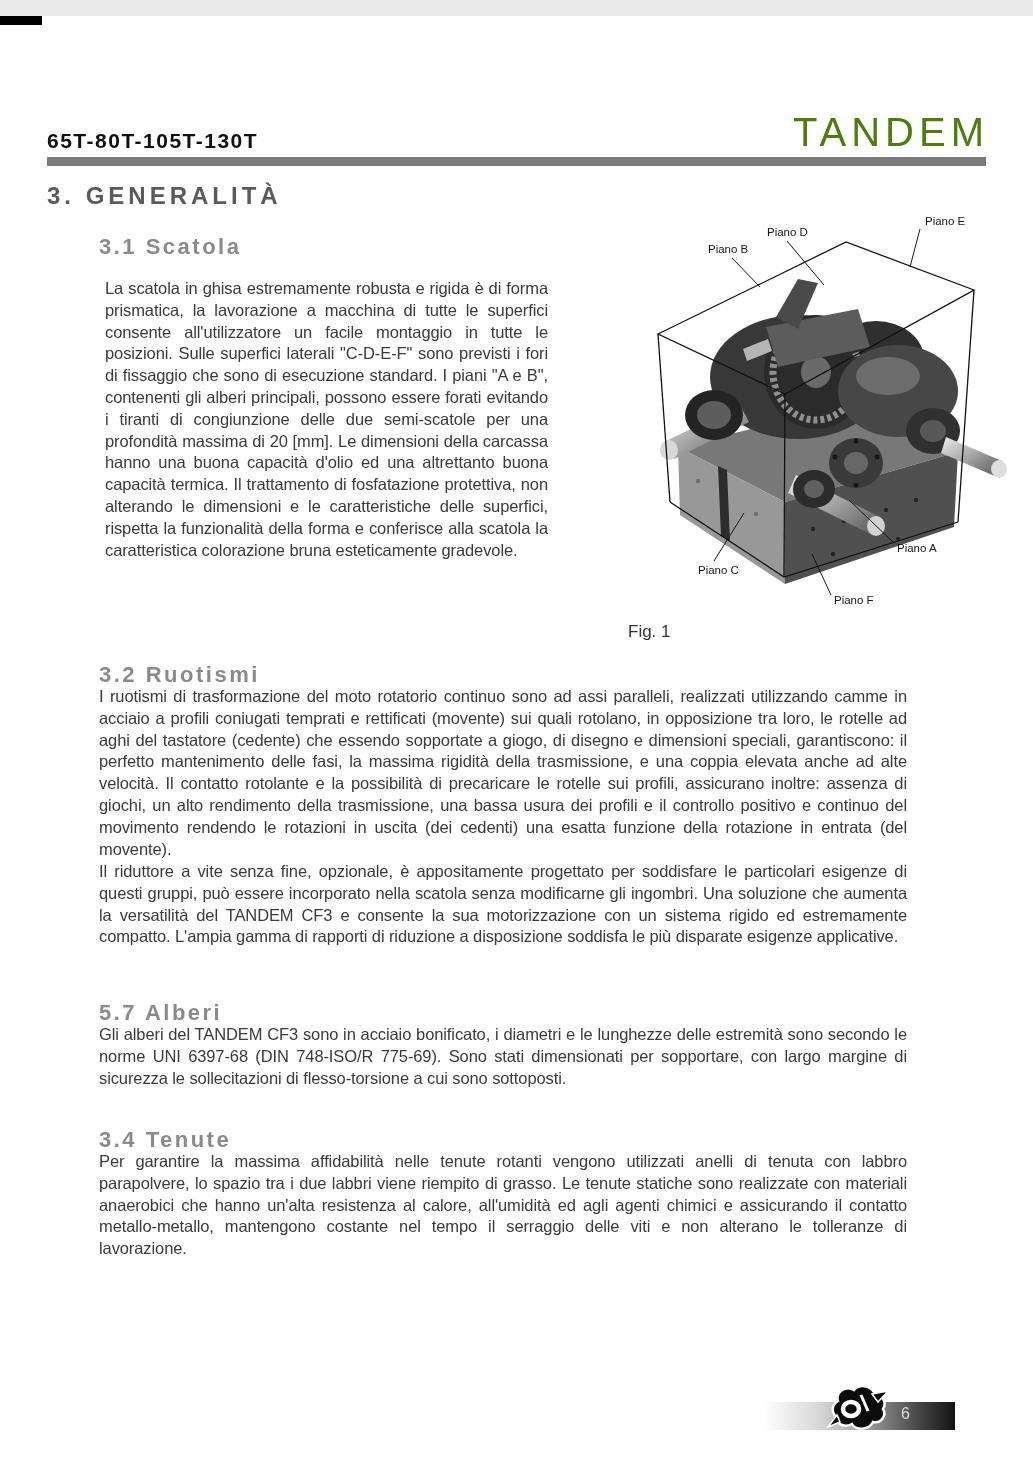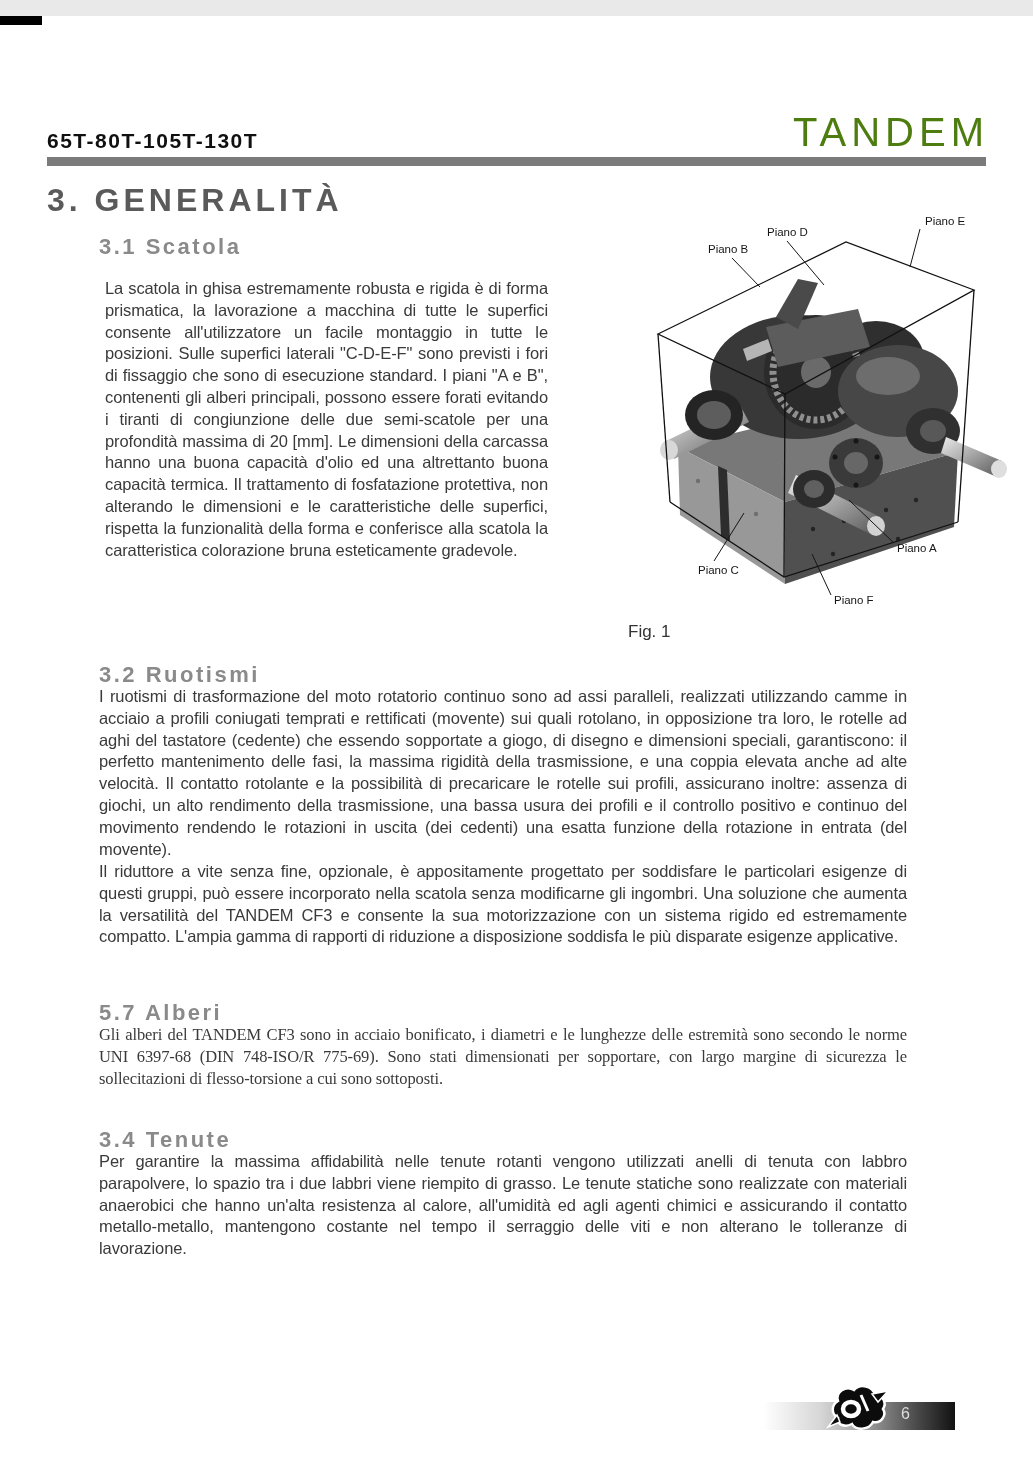--- a/index.html
+++ b/index.html
@@ -11,21 +11,21 @@
   .hdr-left{
     position:absolute;left:47px;top:113px;font-size:21px;font-weight:700;
     letter-spacing:1.5px;color:#101010;white-space:nowrap;
   }
   .brand{
     position:absolute;right:44px;top:94px;font-size:40px;font-weight:400;
     letter-spacing:5px;color:#4d7c0f;white-space:nowrap;
   }
   .hdr-rule{position:absolute;left:47px;top:141px;width:939px;height:9px;background:#7b7b7b;}
   .sec-title{
-    position:absolute;left:47px;top:166px;font-size:32px;font-weight:700;
+    position:absolute;left:47px;top:166px;font-size:24px;font-weight:700;
     letter-spacing:4px;color:#5a5a5a;white-space:nowrap;
   }
   .subhead{
     position:absolute;font-size:22px;font-weight:700;letter-spacing:2.5px;
     color:#8a8a8a;white-space:nowrap;
   }
   .body-text{
     position:absolute;font-size:16.5px;line-height:21.8px;color:#3a3a3a;
     text-align:justify;letter-spacing:-0.1px;
   }
@@ -147,21 +147,21 @@
       </g>
     </svg>
   </div>
   <div class="fig-caption">Fig. 1</div>
 
   <div class="subhead" style="left:99px;top:646px;">3.2 Ruotismi</div>
   <div class="body-text wide" style="top:670px;">I ruotismi di trasformazione del moto rotatorio continuo sono ad assi paralleli, realizzati utilizzando camme in acciaio a profili coniugati temprati e rettificati (movente) sui quali rotolano, in opposizione tra loro, le rotelle ad aghi del tastatore (cedente) che essendo sopportate a giogo, di disegno e dimensioni speciali, garantiscono: il perfetto mantenimento delle fasi, la massima rigidità della trasmissione, e una coppia elevata anche ad alte velocità. Il contatto rotolante e la possibilità di precaricare le rotelle sui profili, assicurano inoltre: assenza di giochi, un alto rendimento della trasmissione, una bassa usura dei profili e il controllo positivo e continuo del movimento rendendo le rotazioni in uscita (dei cedenti) una esatta funzione della rotazione in entrata (del movente).</div>
   <div class="body-text wide" style="top:845px;">Il riduttore a vite senza fine, opzionale, è appositamente progettato per soddisfare le particolari esigenze di questi gruppi, può essere incorporato nella scatola senza modificarne gli ingombri. Una soluzione che aumenta la versatilità del TANDEM CF3 e consente la sua motorizzazione con un sistema rigido ed estremamente compatto. L'ampia gamma di rapporti di riduzione a disposizione soddisfa le più disparate esigenze applicative.</div>
 
   <div class="subhead" style="left:99px;top:984px;">5.7 Alberi</div>
-  <div class="body-text wide" style="top:1008px;font-family:Liberation Serif, serif;">Gli alberi del TANDEM CF3 sono in acciaio bonificato, i diametri e le lunghezze delle estremità sono secondo le norme UNI 6397-68 (DIN 748-ISO/R 775-69). Sono stati dimensionati per sopportare, con largo margine di sicurezza le sollecitazioni di flesso-torsione a cui sono sottoposti.</div>
+  <div class="body-text wide" style="top:1008px;">Gli alberi del TANDEM CF3 sono in acciaio bonificato, i diametri e le lunghezze delle estremità sono secondo le norme UNI 6397-68 (DIN 748-ISO/R 775-69). Sono stati dimensionati per sopportare, con largo margine di sicurezza le sollecitazioni di flesso-torsione a cui sono sottoposti.</div>
 
   <div class="subhead" style="left:99px;top:1111px;">3.4 Tenute</div>
   <div class="body-text wide" style="top:1135px;">Per garantire la massima affidabilità nelle tenute rotanti vengono utilizzati anelli di tenuta con labbro parapolvere, lo spazio tra i due labbri viene riempito di grasso. Le tenute statiche sono realizzate con materiali anaerobici che hanno un'alta resistenza al calore, all'umidità ed agli agenti chimici e assicurando il contatto metallo-metallo, mantengono costante nel tempo il serraggio delle viti e non alterano le tolleranze di lavorazione.</div>
 
   <div class="footer-bar"></div>
   <svg class="footer-logo" viewBox="0 0 66 50">
     <path d="M14,36 C7,32 7,23 14,19 C11,10 22,3 30,8 C36,1 49,4 51,13 C59,13 63,21 59,27 C63,33 57,42 49,40 C45,48 32,49 28,42 C20,46 12,42 14,36 Z" fill="#0c0c0c" stroke="#ffffff" stroke-width="2.5"></path>
     <path d="M48,12 L64,9 L54,20 Z" fill="#0c0c0c" stroke="#ffffff" stroke-width="1.5"></path>
     <path d="M16,40 L4,45 L13,33 Z" fill="#0c0c0c" stroke="#ffffff" stroke-width="1.5"></path>
     <ellipse cx="27" cy="27" rx="8" ry="7" fill="none" stroke="#ffffff" stroke-width="4.5"></ellipse>

